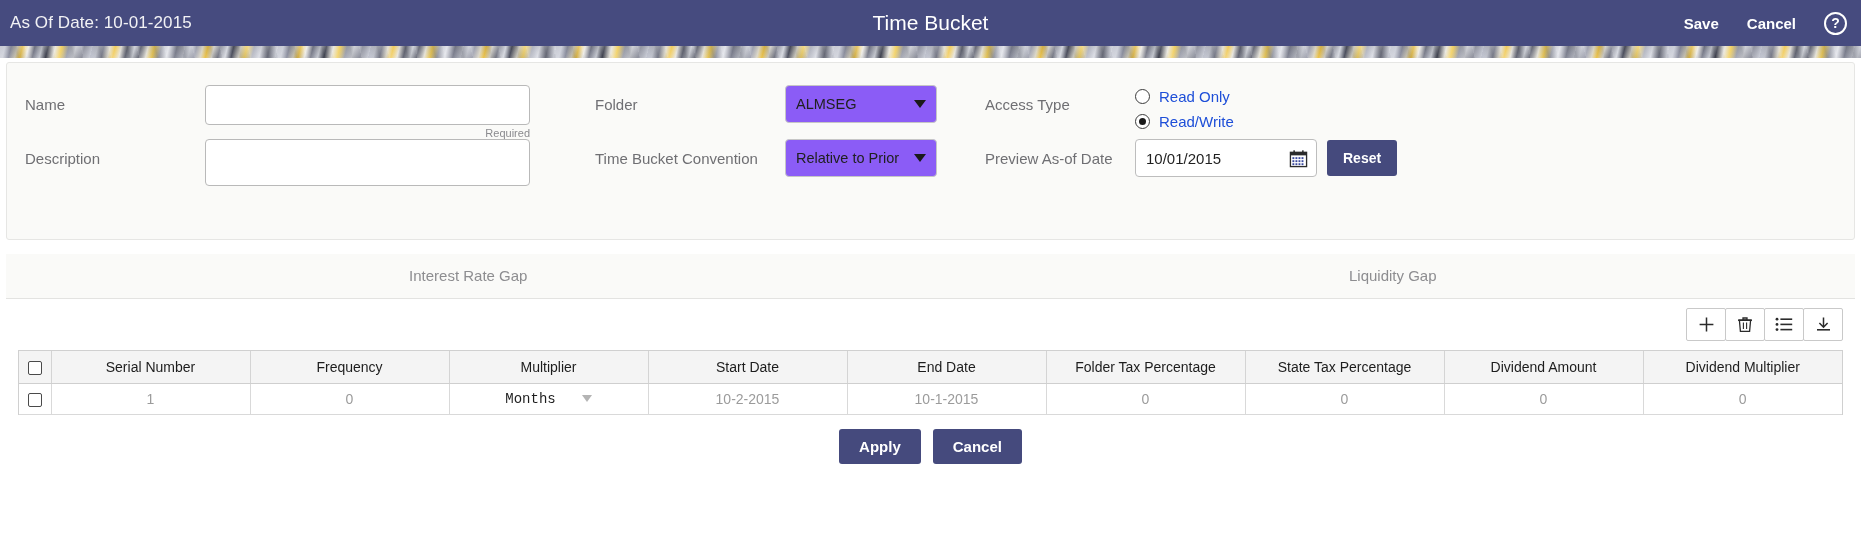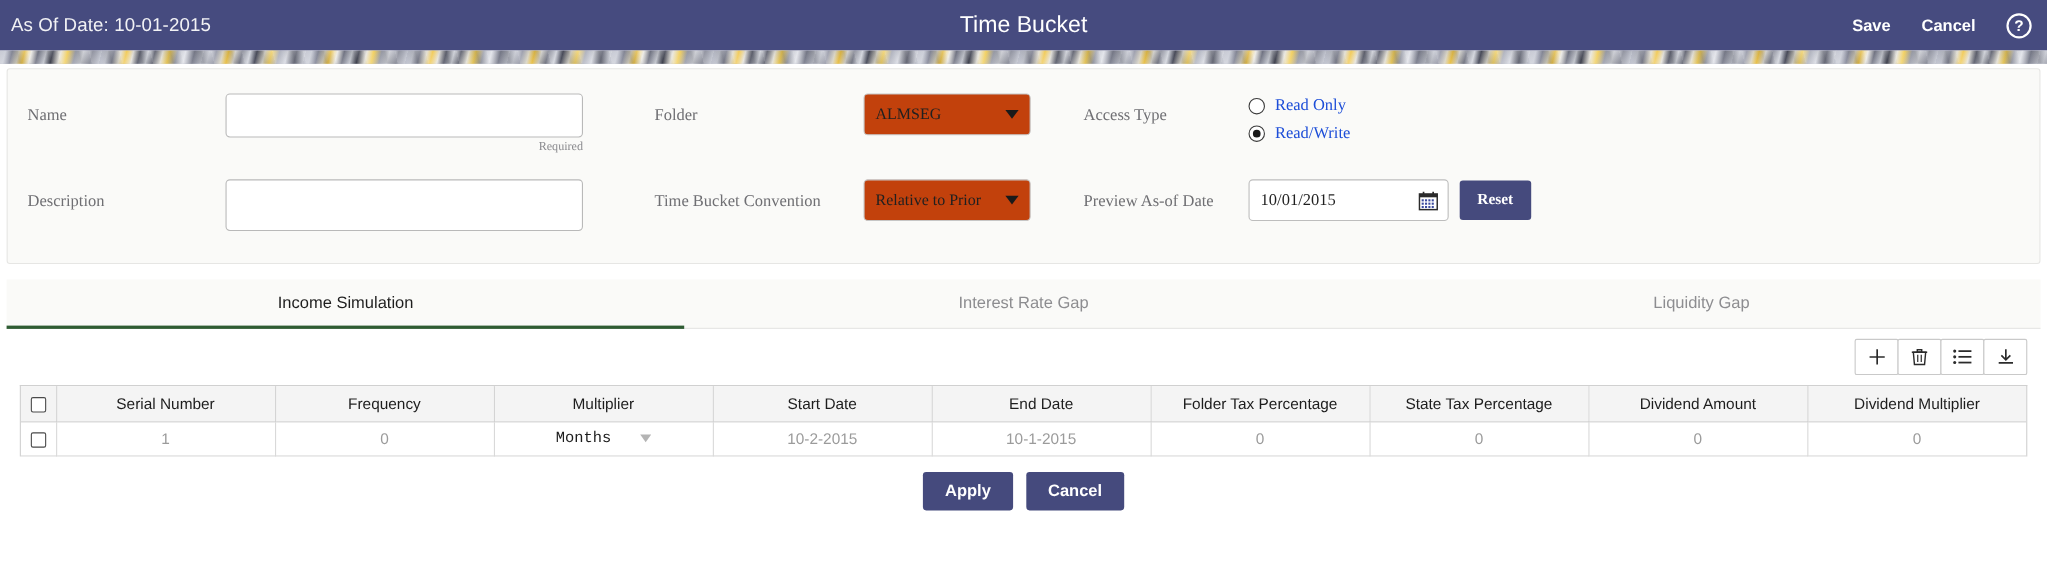--- a/index.html
+++ b/index.html
@@ -100,22 +100,20 @@
     border: 1px solid #e6e6e4;
     border-radius: 3px;
     height: 178px;
     position: relative;
   }
   .form-grid {
     display: grid;
     grid-template-columns: 198px 390px 190px 200px 150px 380px;
     align-items: start;
     padding: 22px 0 0 0;
-    row-gap: 24px;
-    font-family: Liberation Serif, serif;
   }
   .fld-label {
     font-size: 15px;
     color: #6f6f73;
     line-height: 40px;
     padding-left: 18px;
     white-space: nowrap;
   }
   .fld-label.right {
     text-align: left;
@@ -153,21 +151,21 @@
     color: #333;
     outline: none;
     resize: none;
     display: block;
   }
   .select-box {
     width: 152px;
     height: 38px;
     border: 1px solid #c6c6c6;
     border-radius: 4px;
-    background: #c2410c;
+    background: #8b5cf6;
     display: flex;
     align-items: center;
     padding: 0 10px;
     font-size: 14.5px;
     color: #202020;
     cursor: pointer;
     position: relative;
     justify-content: space-between;
   }
   .caret {
@@ -449,21 +447,20 @@
           </g>
         </svg>
       </div>
       <button class="reset-btn">Reset</button>
     </div>
 
   </div>
 </div>
 
 <div class="tabs-row">
-  <div class="tab active">Income Simulation</div>
   <div class="tab">Interest Rate Gap</div>
   <div class="tab">Liquidity Gap</div>
 </div>
 
 <div class="grid-toolbar">
   <div class="tool-btn">
     <svg width="17" height="17" viewBox="0 0 17 17">
       <path d="M8.5 1.6 V15.4 M1.6 8.5 H15.4" stroke="#2b2b2b" stroke-width="1.5" fill="none"></path>
     </svg>
   </div>

